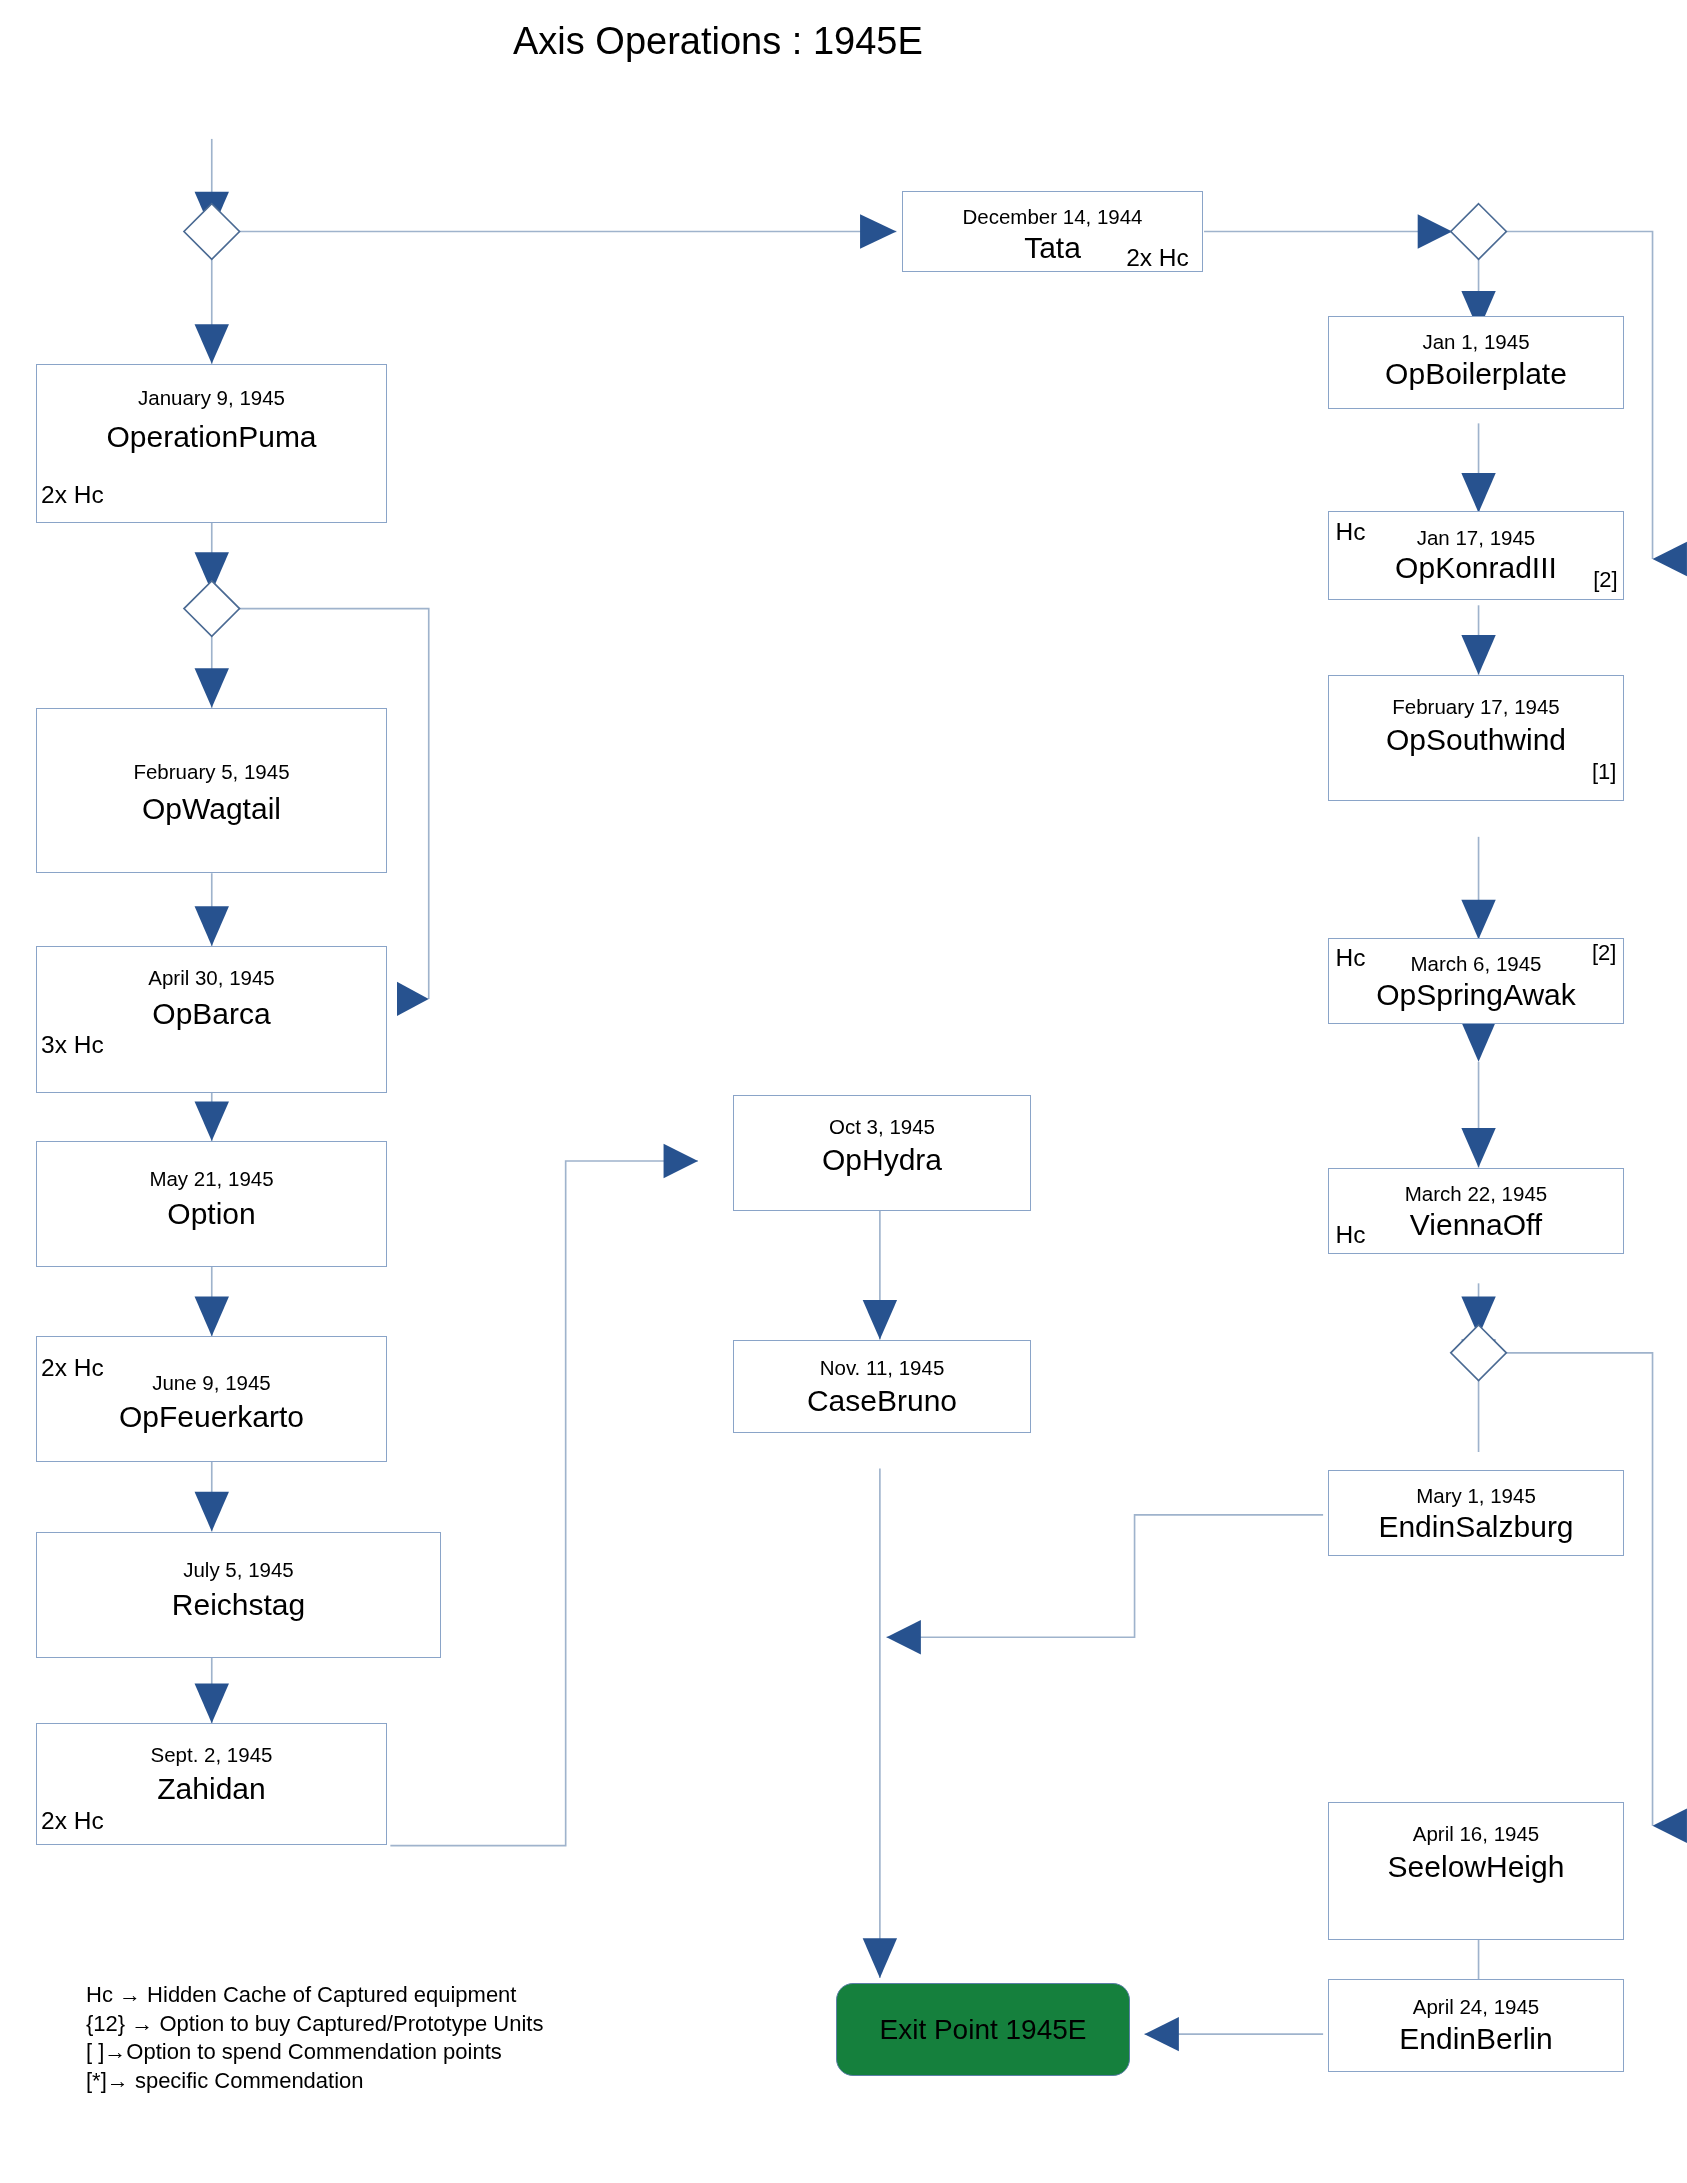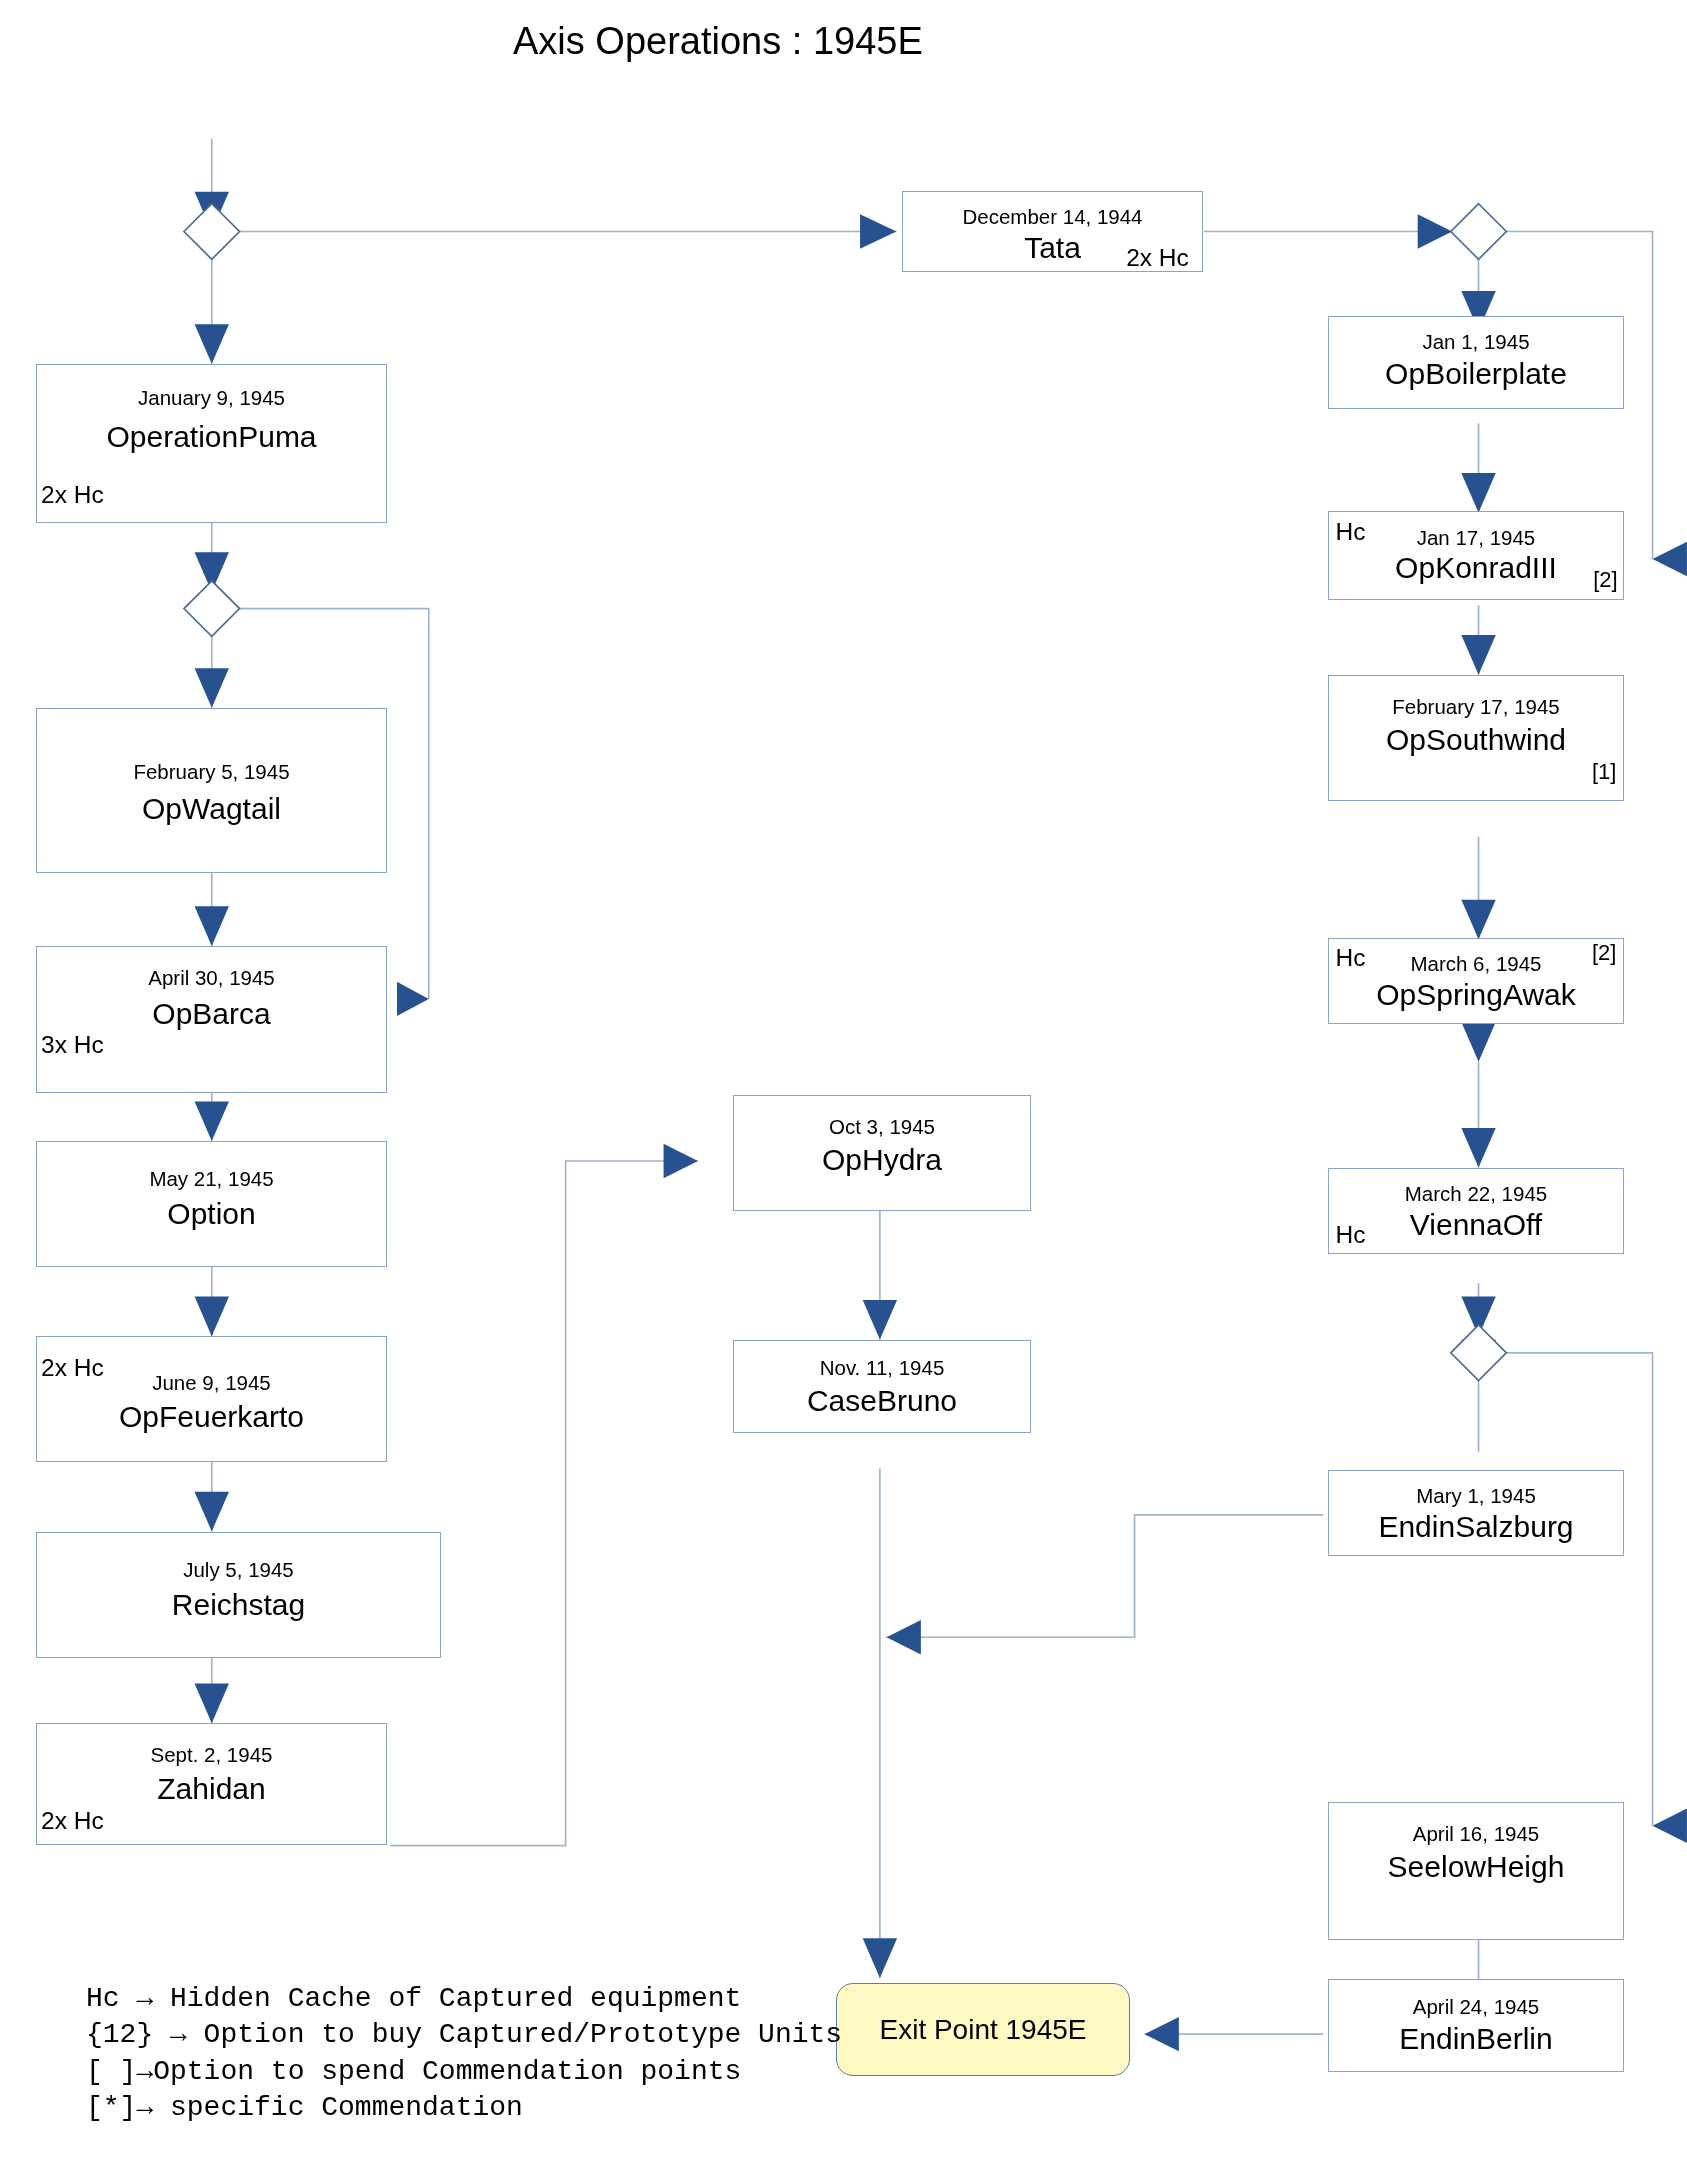--- a/index.html
+++ b/index.html
@@ -30,27 +30,27 @@
   }
 
   
   .term{
     border:1.3px solid #5B7FA6;
     border-radius:17px;
     display:flex;align-items:center;justify-content:center;
     font-size:28px;color:#000;
   }
   .term.start{background:#7BF23F;}
-  .term.end{background:#fef9c3;}
+  .term.end{background:#15803d;}
 
   .title{
     position:absolute;font-size:38px;color:#000;white-space:nowrap;
   }
 
-  .legend{position:absolute;font-size:28px;color:#000;line-height:1.30;white-space:nowrap;font-family:Liberation Mono, monospace;}
+  .legend{position:absolute;font-size:22px;color:#000;line-height:1.30;white-space:nowrap;}
   .legend div{margin:0;padding:0;}
 </style>
 </head>
 <body>
 
 <div id="canvas">
 
   <svg class="edges" viewBox="0 0 2550 3300">
     <defs>
       <marker id="ar-d" markerWidth="10" markerHeight="10" refX="5" refY="9" orient="0" markerUnits="userSpaceOnUse">

